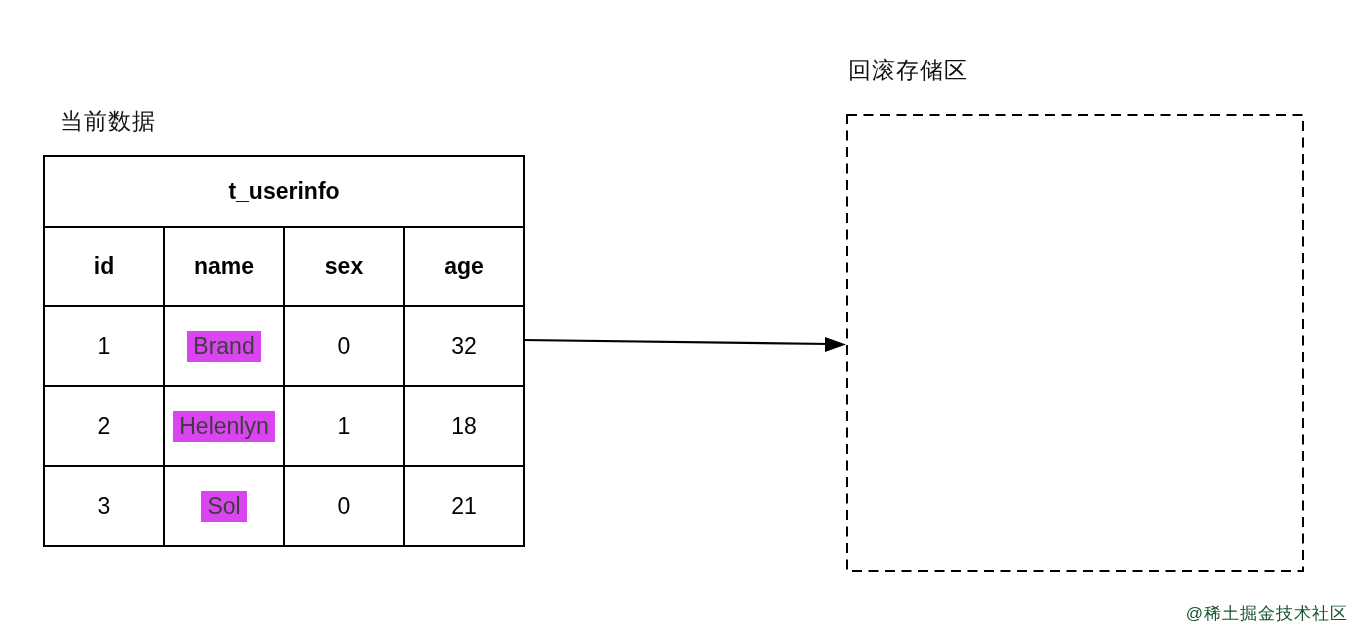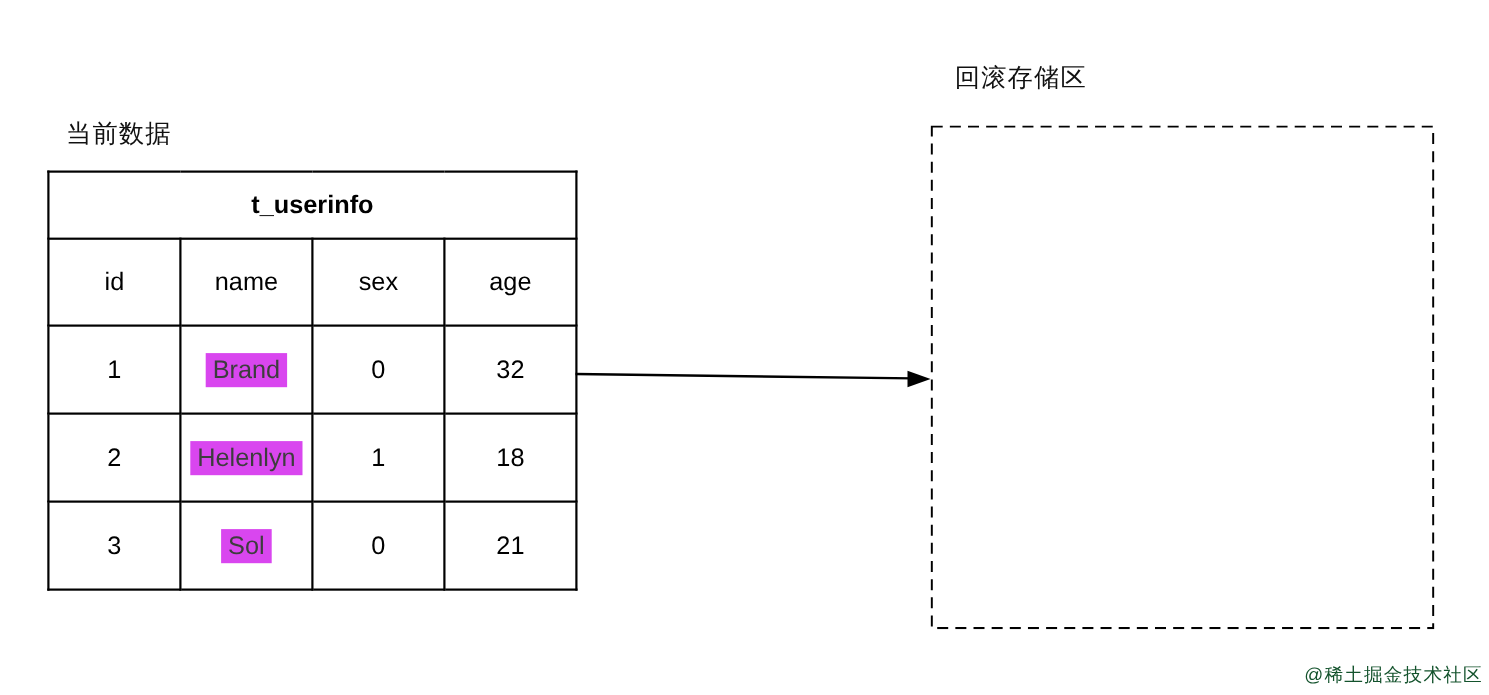--- a/index.html
+++ b/index.html
@@ -17,42 +17,42 @@
   }
   .section-label {
     position: absolute;
     font-size: 23px;
     font-weight: 500;
     color: #111111;
     letter-spacing: 1px;
     white-space: nowrap;
   }
   .current-label { left: 60px; top: 106px; text-align: center; }
-  .rollback-label { left: 848px; top: 55px; margin-left: 20px; }
+  .rollback-label { left: 848px; top: 55px; }
 
   table.data-table {
     position: absolute;
     left: 43px;
     top: 155px;
     width: 482px;
     border-collapse: collapse;
     table-layout: fixed;
     background: #ffffff;
   }
   .data-table th, .data-table td {
     border: 2px solid #000000;
     text-align: center;
     vertical-align: middle;
     font-size: 23px;
     color: #000000;
     width: 120px;
     overflow: hidden;
   }
-  .title-cell { height: 61px; font-weight: bold; font-size: 24px; }
-  .head-row th { height: 79px; font-weight: normal; }
+  .title-cell { height: 71px; font-weight: bold; font-size: 24px; }
+  .head-row th { height: 79px; font-weight: bold; }
   .data-row td { height: 80px; font-weight: 400; }
   .name-val {
     display: inline-block;
     background: #d946ef;
     color: #3d3d3d;
     padding: 2px 6px;
   }
 
   .arrow-svg {
     position: absolute;

